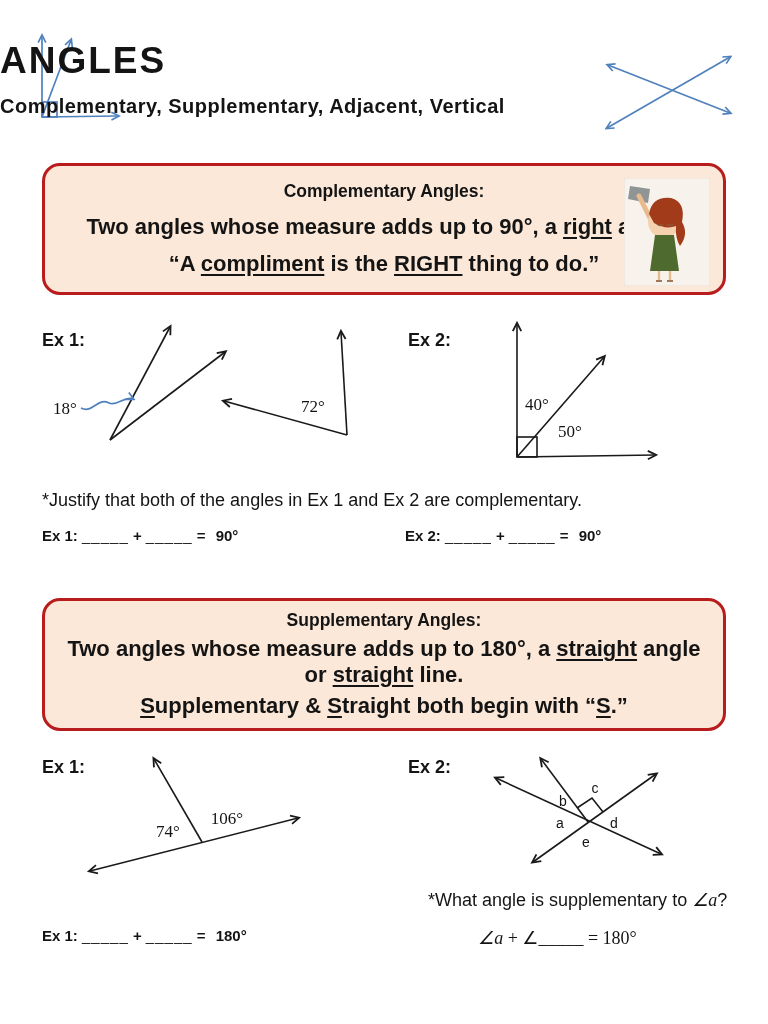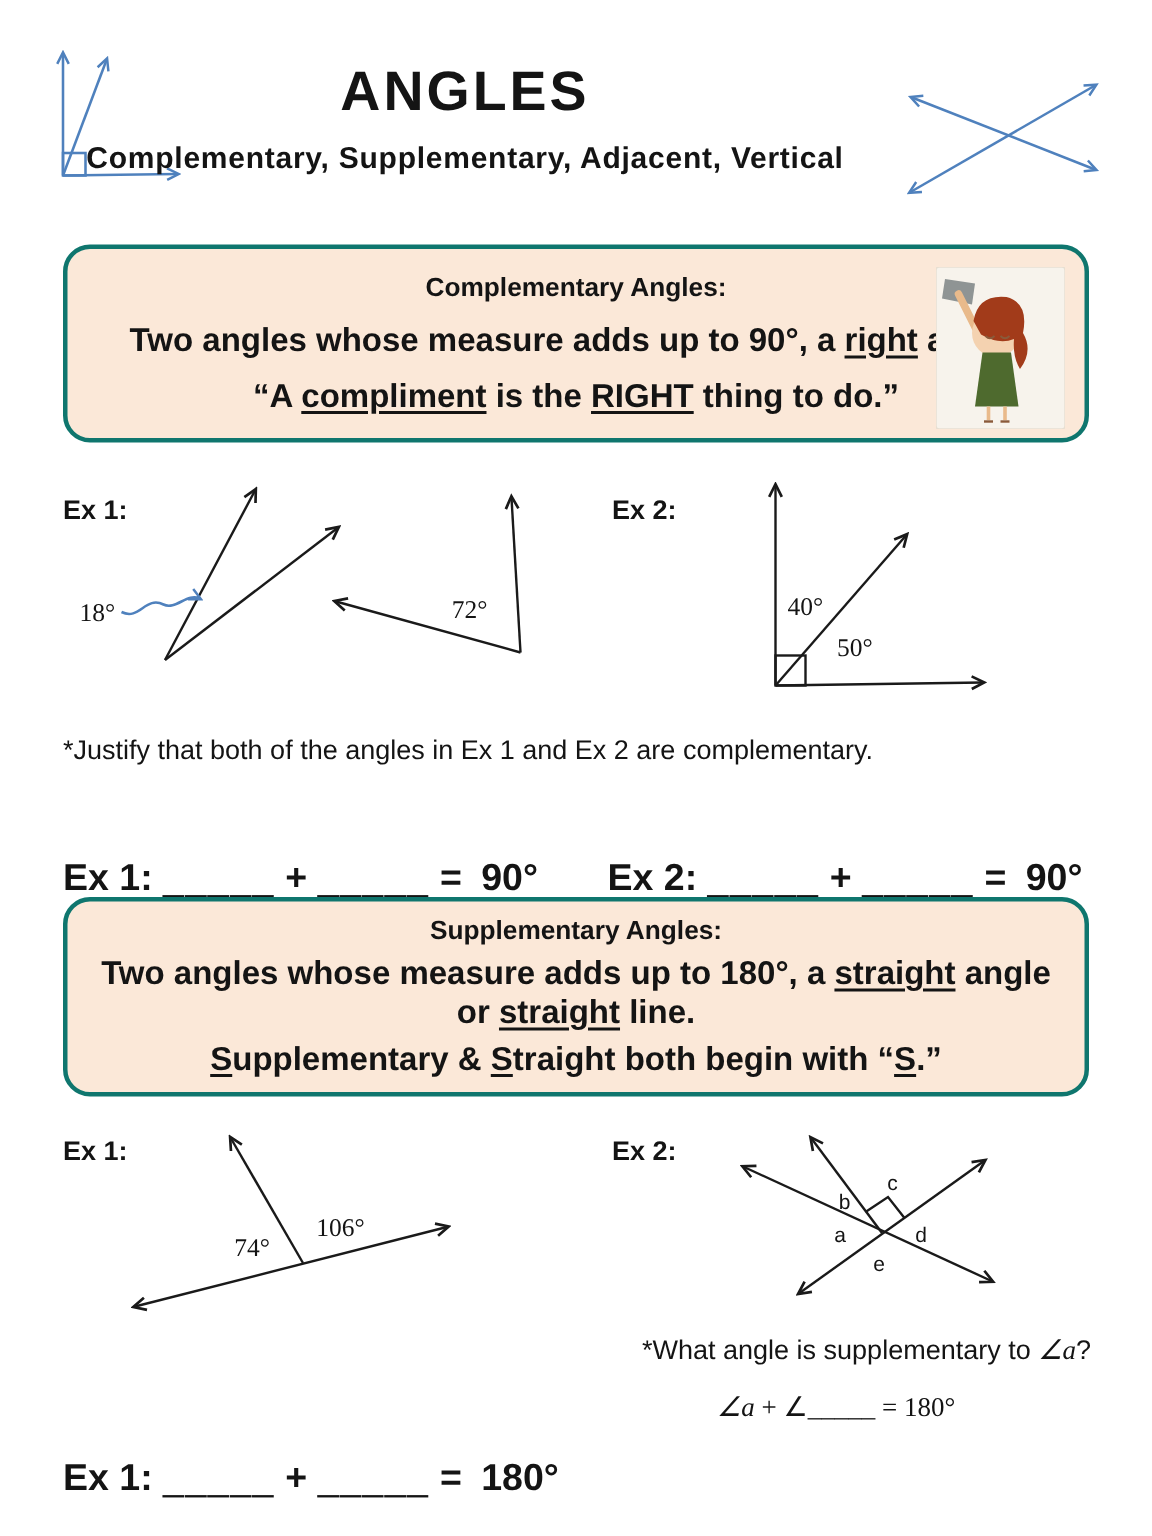--- a/index.html
+++ b/index.html
@@ -1,30 +1,30 @@
 <!DOCTYPE html>
 <html><head>
 <meta charset="utf-8">
 <style>
   html,body{margin:0;padding:0;background:#ffffff;}
   .page{position:relative;width:768px;height:1024px;background:#ffffff;overflow:hidden;
         font-family:"Liberation Sans",sans-serif;color:#141414;}
   .abs{position:absolute;}
-  .center{left:0;width:620px;text-align:center;}
+  .center{left:0;width:620px;}
   .title{font-size:37px;font-weight:bold;letter-spacing:2px;}
   .subtitle{font-size:20px;font-weight:bold;letter-spacing:.5px;}
-  .note-box{background:#fbe8d8;border:3px solid #0f766e;border-radius:18px;
+  .note-box{background:#fbe8d8;border:3px solid #b91c1c;border-radius:18px;
             display:flex;flex-direction:column;justify-content:space-evenly;
             text-align:center;box-sizing:border-box;padding:4px 18px;}
   .note-heading{font-size:17.5px;font-weight:bold;}
   .note-line{font-size:22px;font-weight:bold;}
   .u{text-decoration:underline;text-underline-offset:3px;}
   .ex-label{font-size:18px;font-weight:600;}
   .prompt{font-size:18px;}
-  .eq{font-size:25px;font-weight:600;white-space:nowrap;margin-top:44px;}
+  .eq{font-size:15px;font-weight:600;white-space:nowrap;}
   .eq .blank{font-weight:400;letter-spacing:1px;}
   .eq .res{margin-left:6px;}
   .eq-serif{font-family:"Liberation Serif",serif;font-size:18px;font-weight:400;white-space:nowrap;}
   .ital{font-style:italic;}
   svg text.slabel{font-family:"Liberation Serif",serif;font-size:17px;fill:#141414;}
   svg text.letter{font-family:"Liberation Sans",sans-serif;font-size:14px;fill:#141414;}
   svg .k{stroke:#1a1a1a;stroke-width:1.6;fill:none;}
   svg .bl{stroke:#4f81bd;stroke-width:1.7;fill:none;}
 </style>
 </head>

